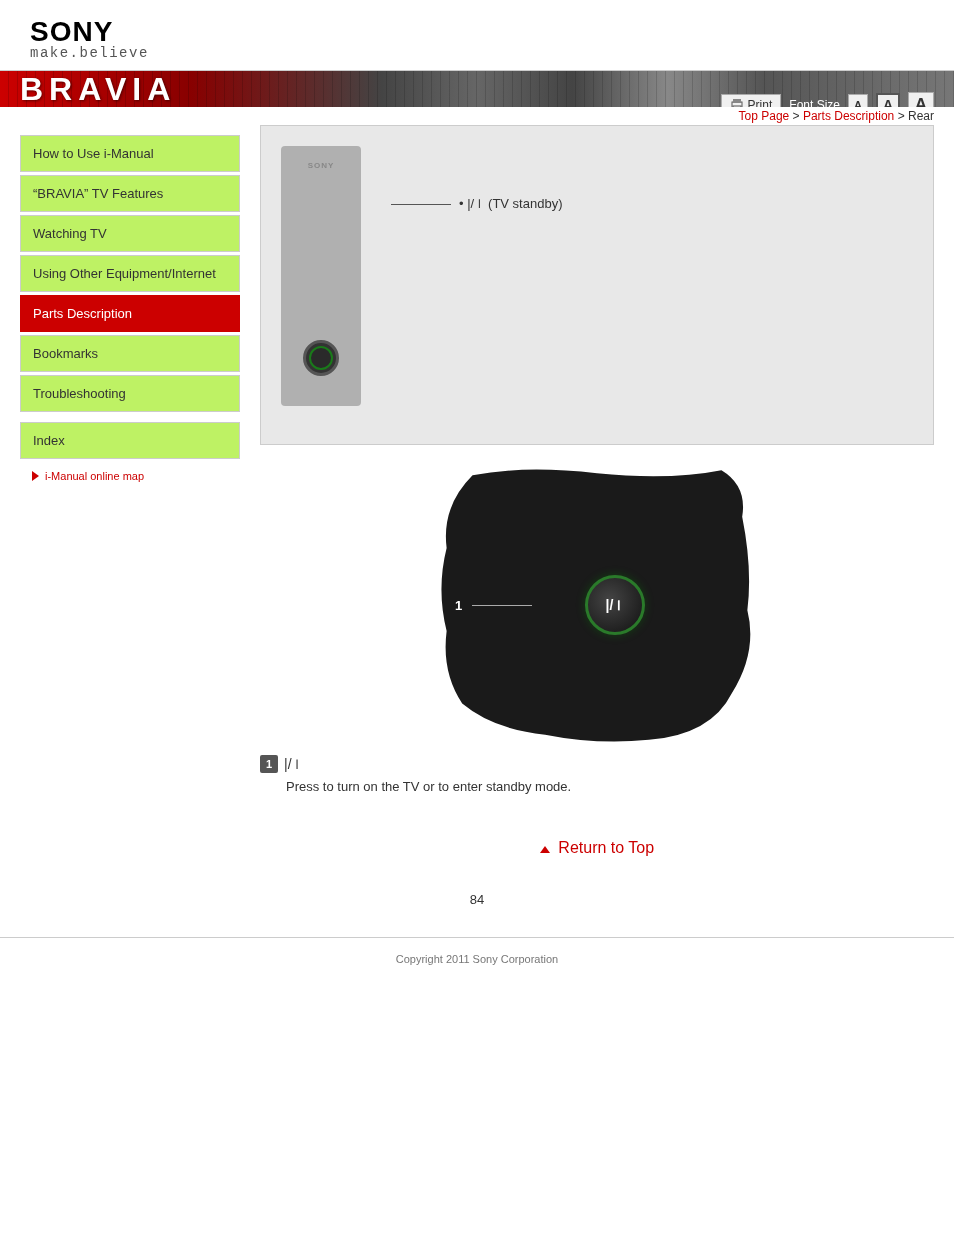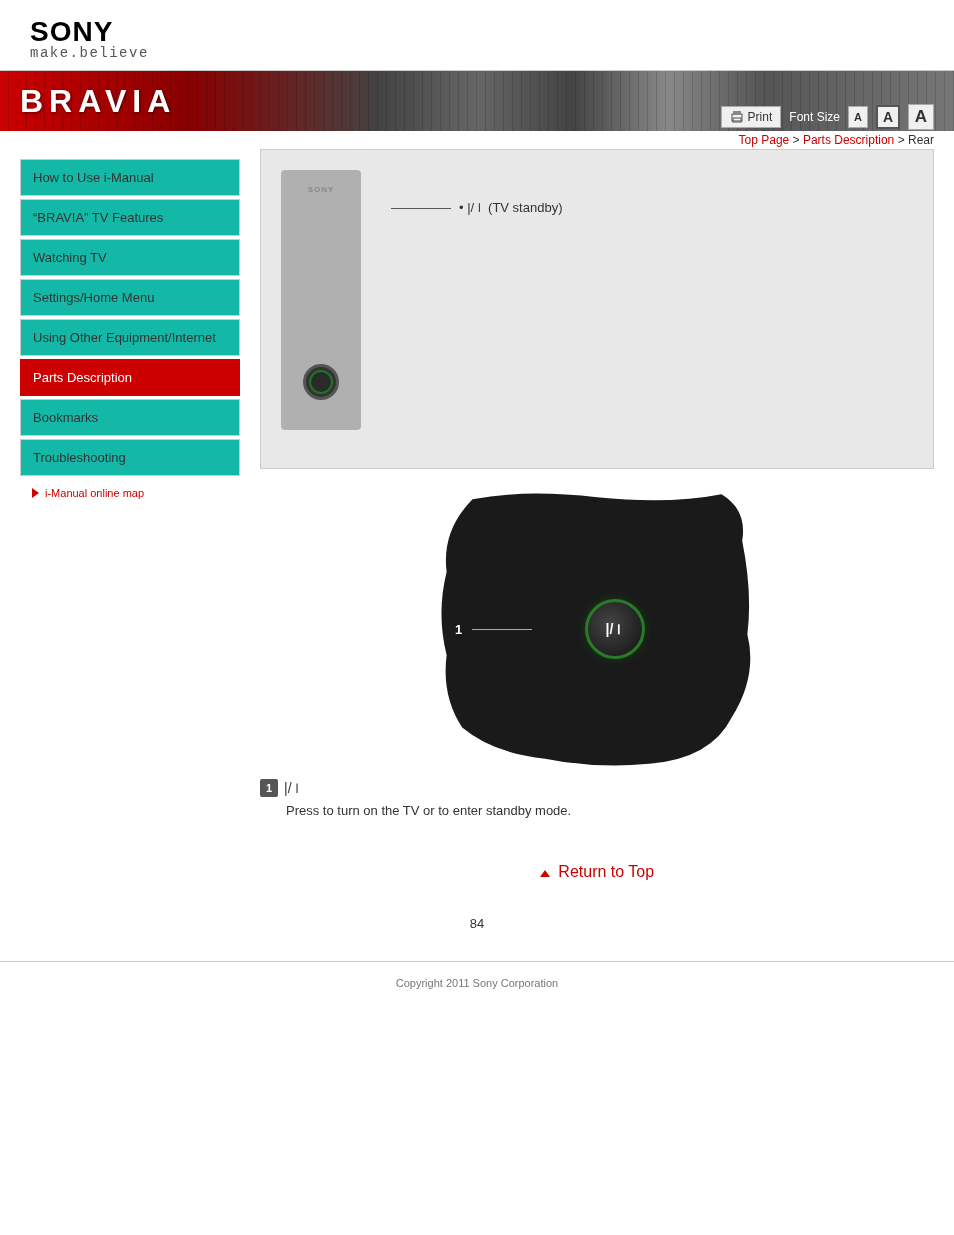--- a/index.html
+++ b/index.html
@@ -32,21 +32,21 @@
     .sony-tagline {
       font-size: 14px;
       color: #555;
       letter-spacing: 1.5px;
       font-family: Liberation Mono, monospace;
     }
 
     
     .bravia-banner {
       background: linear-gradient(to right, #cc0000 0%, #880000 20%, #444 40%, #666 50%, #444 60%, #888 70%, #555 80%, #777 100%);
-      height: 60px;
+      height: 36px;
       display: flex;
       align-items: center;
       justify-content: space-between;
       padding: 0 20px;
       position: relative;
       overflow: hidden;
     }
     .bravia-banner::before {
       content: '';
       position: absolute;
@@ -132,21 +132,21 @@
       padding: 10px 0 10px 20px;
     }
     .sidebar-item {
       display: block;
       padding: 10px 12px;
       border: 1px solid #ccc;
       margin-bottom: 3px;
       cursor: pointer;
       font-size: 13px;
       color: #333;
-      background: #14b8a6;
+      background: #bef264;
       text-decoration: none;
     }
     .sidebar-item.active {
       background: #c00;
       color: #fff;
       border-color: #c00;
     }
     .sidebar-item.index {
       margin-top: 10px;
     }
@@ -230,20 +230,21 @@
       display: flex;
       flex-direction: column;
       gap: 10px;
       padding-top: 30px;
     }
     .callout-line {
       display: flex;
       align-items: center;
       gap: 8px;
       font-size: 13px;
+      margin-top: 20px;
     }
     .line-connector {
       width: 60px;
       height: 1px;
       background: #555;
     }
 
     
     .detail-section {
       display: flex;
@@ -411,25 +412,25 @@
   <span> &gt; </span>
   <span>Rear</span>
 </div>
 
 <div class="main-content">
 
   <div class="sidebar">
     <a class="sidebar-item">How to Use i-Manual</a>
     <a class="sidebar-item">“BRAVIA” TV Features</a>
     <a class="sidebar-item">Watching TV</a>
-    <a class="sidebar-item">Settings/Home Menu</a>
     <a class="sidebar-item">Using Other Equipment/Internet</a>
     <a class="sidebar-item active">Parts Description</a>
     <a class="sidebar-item">Bookmarks</a>
     <a class="sidebar-item">Troubleshooting</a>
+    <a class="sidebar-item index">Index</a>
     <a class="sidebar-link">
       <span class="arrow-icon"></span>
       <span>i-Manual online map</span>
     </a>
   </div>
 
   <div class="right-panel">
     <div class="content-area">
 
       <div class="tv-diagram-container">

